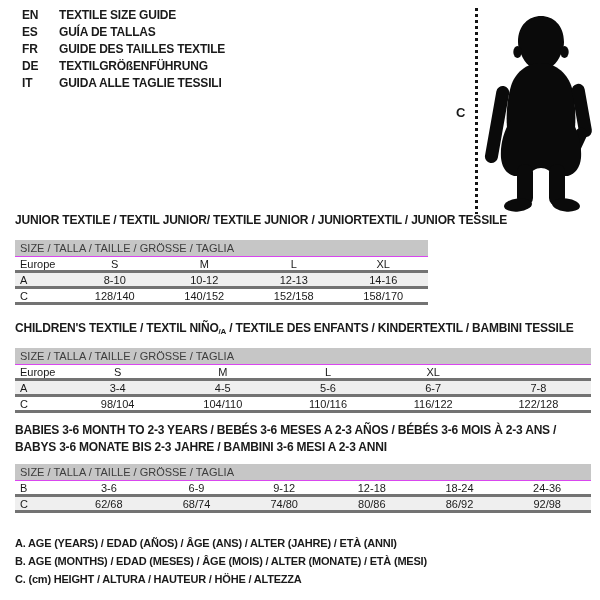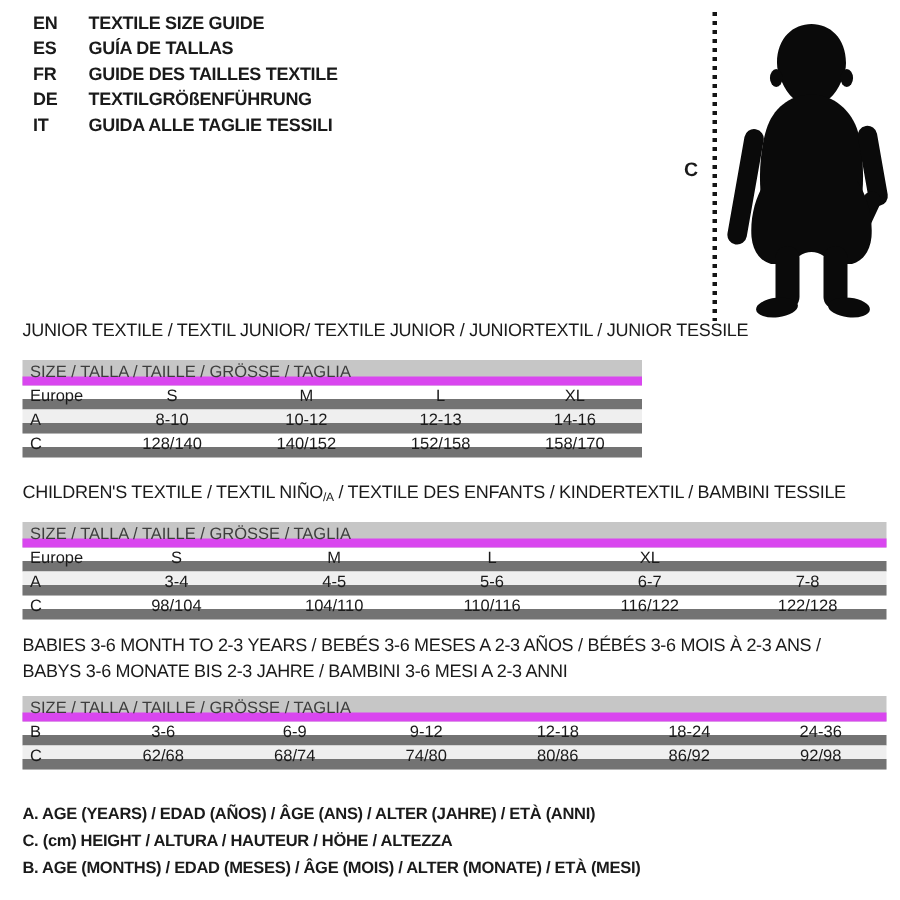--- a/index.html
+++ b/index.html
@@ -13,34 +13,34 @@
   .lang-code{width:37px}
 
   
   .fig{left:450px;top:5px;width:150px;height:212px}
   .dash-line{position:absolute;left:25px;top:3px;width:3px;height:206px;
     background:repeating-linear-gradient(to bottom,#141414 0 3px,transparent 3px 6px)}
   .c-label{position:absolute;left:6px;top:100px;font-weight:bold;font-size:13px}
   .baby{position:absolute;left:33px;top:3px}
 
   
-  .t-title{left:15px;font-weight:normal;font-size:12px;line-height:17px;letter-spacing:-0.2px;white-space:nowrap}
+  .t-title{left:15px;font-weight:bold;font-size:12px;line-height:17px;letter-spacing:-0.2px;white-space:nowrap}
   #t1-title{top:212px}
   #t2-title{top:320px}
   #t3-title{top:422px}
 
   
   .stable{left:15px}
   #t1{top:240px;width:413px}
   #t2{top:348px;width:576px}
   #t3{top:464px;width:576px}
   .size-bar{height:17px;line-height:17px;background:var(--bar-bg,#c6c6c6);
-    border-bottom:6px solid #d946ef;color:#3d3d3d;font-size:11px;padding-left:5px;box-sizing:border-box}
+    border-bottom:1px solid #d946ef;color:#3d3d3d;font-size:11px;padding-left:5px;box-sizing:border-box}
   .trow{display:grid;height:16px;line-height:15px;font-size:11px;
-    border-bottom:7px solid #737373;box-sizing:border-box}
+    border-bottom:3px solid #737373;box-sizing:border-box}
   .trow.shaded{background:var(--shade-bg,#efefef)}
   .tlabel{padding-left:5px;text-align:left}
   .tcell{text-align:center}
   .sub{font-size:8px;vertical-align:-2px}
 
   
   .notes{left:15px;top:534px;font-weight:bold;font-size:11px;line-height:18px;letter-spacing:-0.2px}
 </style>
 </head>
 <body style="--bar-bg: #c6c6c6; --shade-bg: #efefef; color: rgb(26, 26, 26);">
@@ -183,15 +183,15 @@
         <div class="tcell">74/80</div>
         <div class="tcell">80/86</div>
         <div class="tcell">86/92</div>
         <div class="tcell">92/98</div>
       </div>
     </div>
 </div>
 
 <div class="abs notes">
     <div>A. AGE (YEARS) / EDAD (AÑOS) / ÂGE (ANS) / ALTER (JAHRE) / ETÀ (ANNI)</div>
+    <div>B. AGE (MONTHS) / EDAD (MESES) / ÂGE (MOIS) / ALTER (MONATE) / ETÀ (MESI)</div>
     <div>C. (cm) HEIGHT / ALTURA / HAUTEUR / HÖHE / ALTEZZA</div>
-    <div>B. AGE (MONTHS) / EDAD (MESES) / ÂGE (MOIS) / ALTER (MONATE) / ETÀ (MESI)</div>
   </div>
 
 </body></html>

